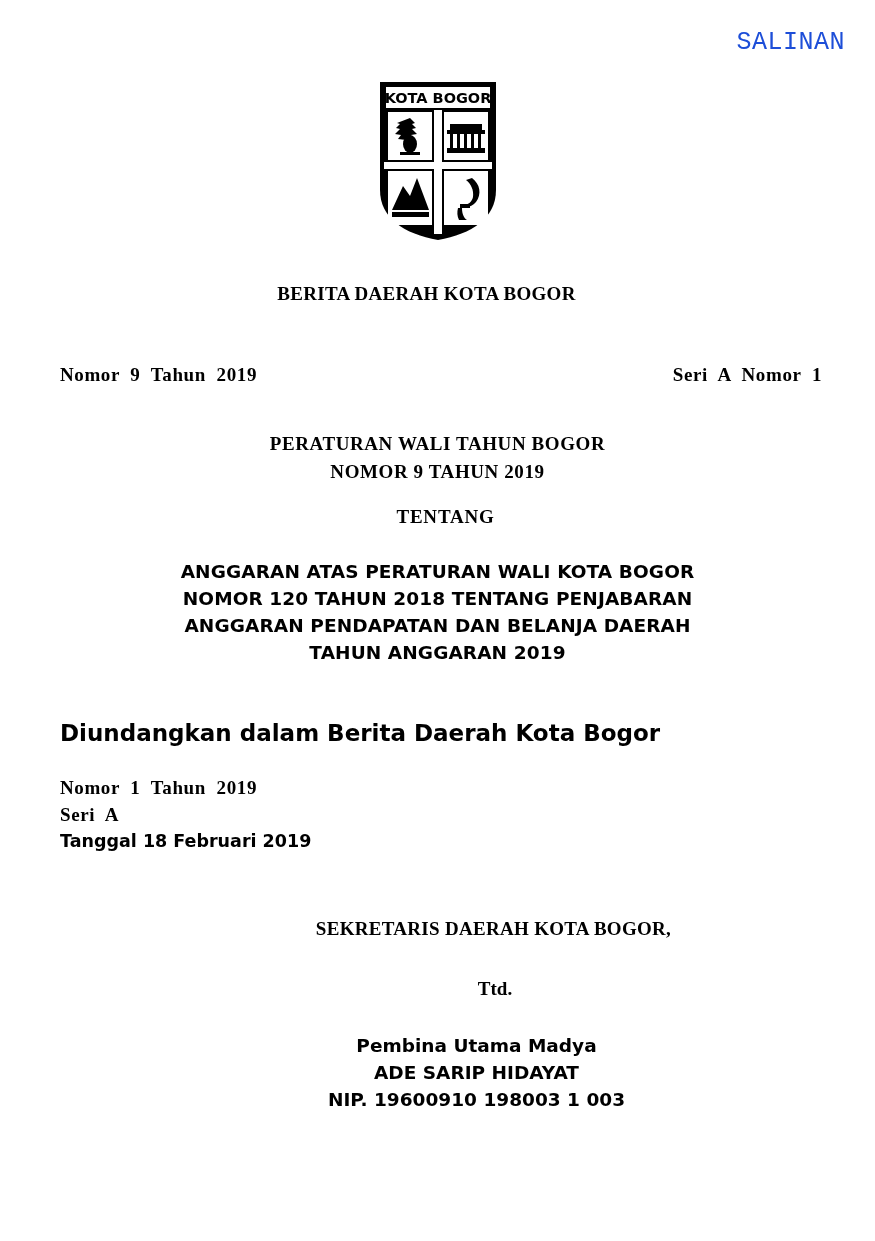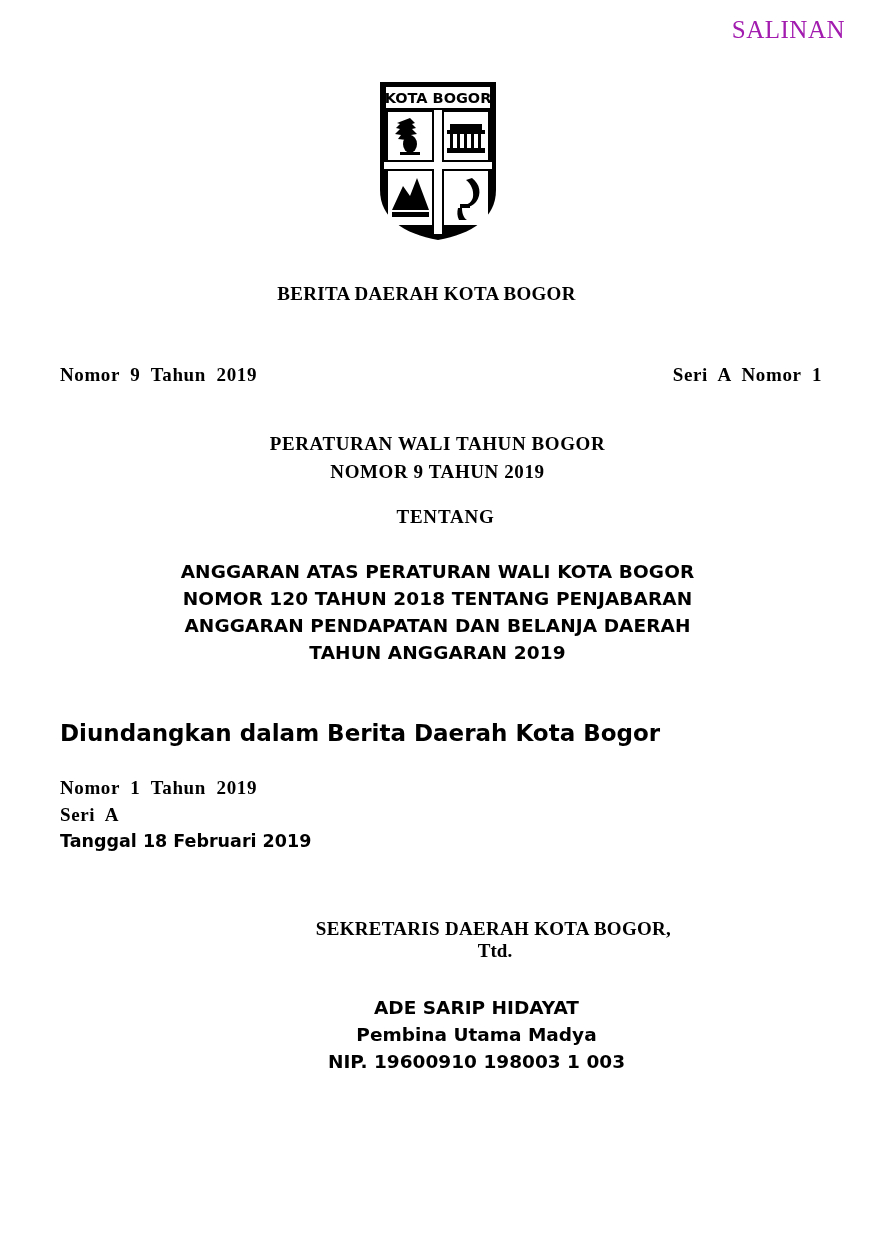--- a/index.html
+++ b/index.html
@@ -18,26 +18,26 @@
   .page {
     position: relative;
     width: 875px;
     height: 1241px;
     box-sizing: border-box;
   }
 
   
   .salinan {
     position: absolute;
-    top: 16px;
+    top: 28px;
     right: 30px;
-    font-family: Liberation Serif, serif;
+    font-family: Liberation Mono, monospace;
     font-size: 25px;
     letter-spacing: 0.5px;
-    color: #a21caf;
+    color: #1d4ed8;
   }
 
   
   .crest-wrap {
     position: absolute;
     top: 78px;
     left: 0;
     width: 875px;
     display: flex;
     justify-content: center;
@@ -135,20 +135,21 @@
     width: 875px;
     text-align: center;
     font-weight: bold;
   }
   .sign-title {
     font-size: 19px;
     letter-spacing: 0.3px;
     padding-left: 112px;
   }
   .sign-ttd {
+    margin-top: 38px;
     font-size: 19px;
     padding-left: 115px;
   }
   .sign-name {
     margin-top: 32px;
     font-family: "DejaVu Sans", sans-serif;
     font-size: 18.5px;
     line-height: 27px;
     padding-left: 78px;
   }
@@ -233,19 +234,19 @@
   <div class="meta">
     <div class="line">Nomor  1  Tahun  2019</div>
     <div class="line">Seri  A</div>
     <div class="line tanggal">Tanggal 18 Februari 2019</div>
   </div>
 
   <div class="sign-block">
     <div class="sign-title">SEKRETARIS DAERAH KOTA BOGOR,</div>
     <div class="sign-ttd">Ttd.</div>
     <div class="sign-name">
+      <div>Pembina Utama Madya</div>
       <div>ADE SARIP HIDAYAT</div>
-      <div>Pembina Utama Madya</div>
       <div>NIP. 19600910 198003 1 003</div>
     </div>
   </div>
 
 </div>
 
 </body></html>

